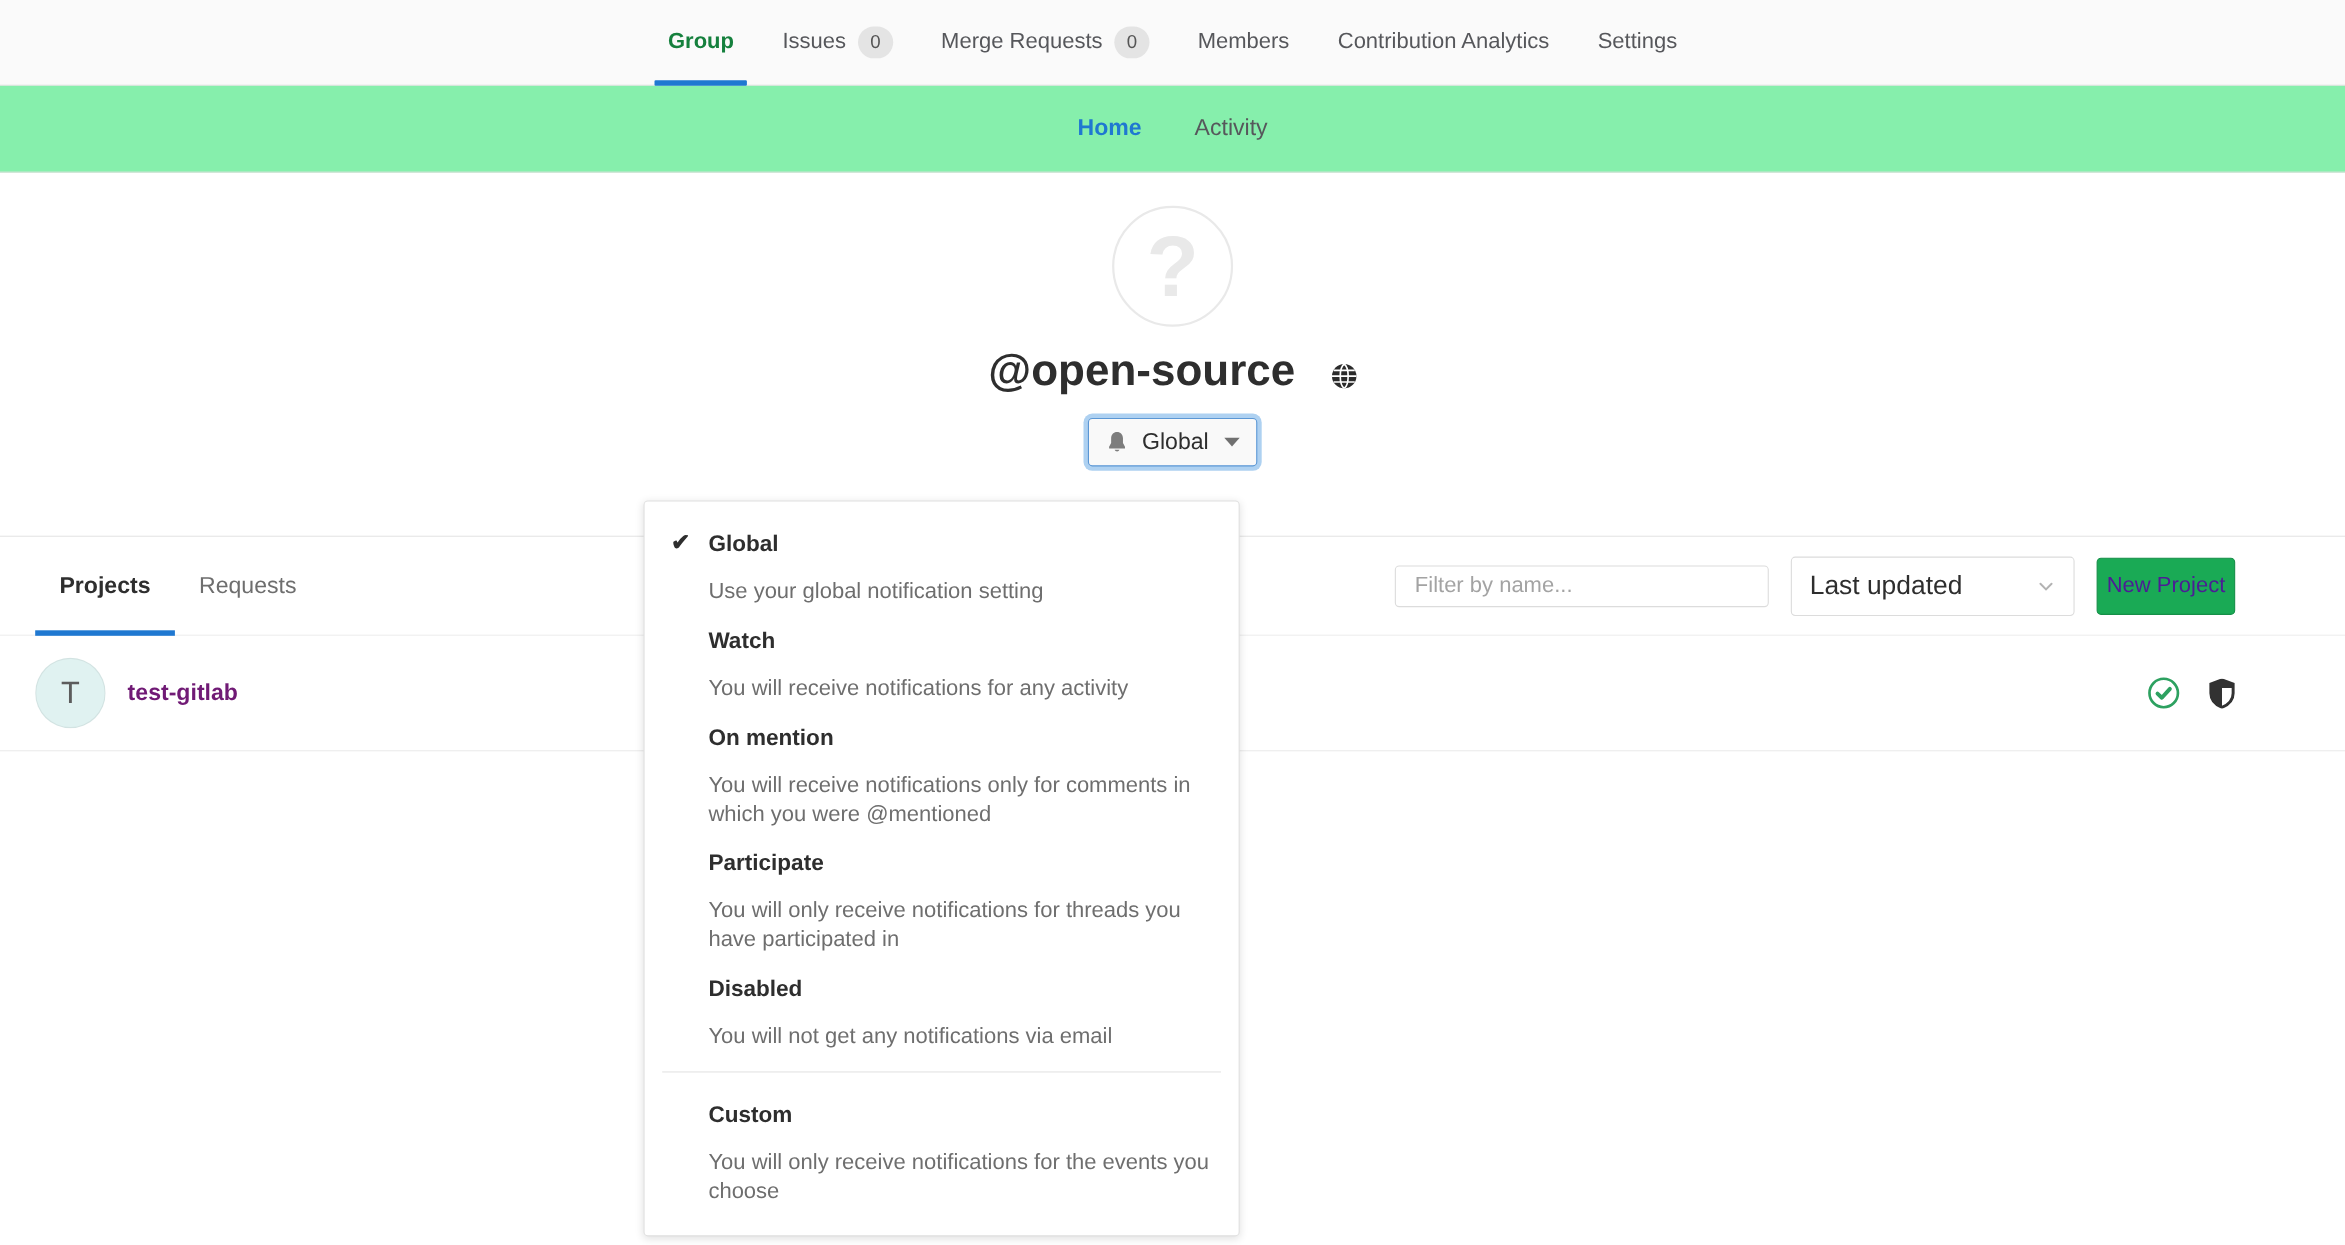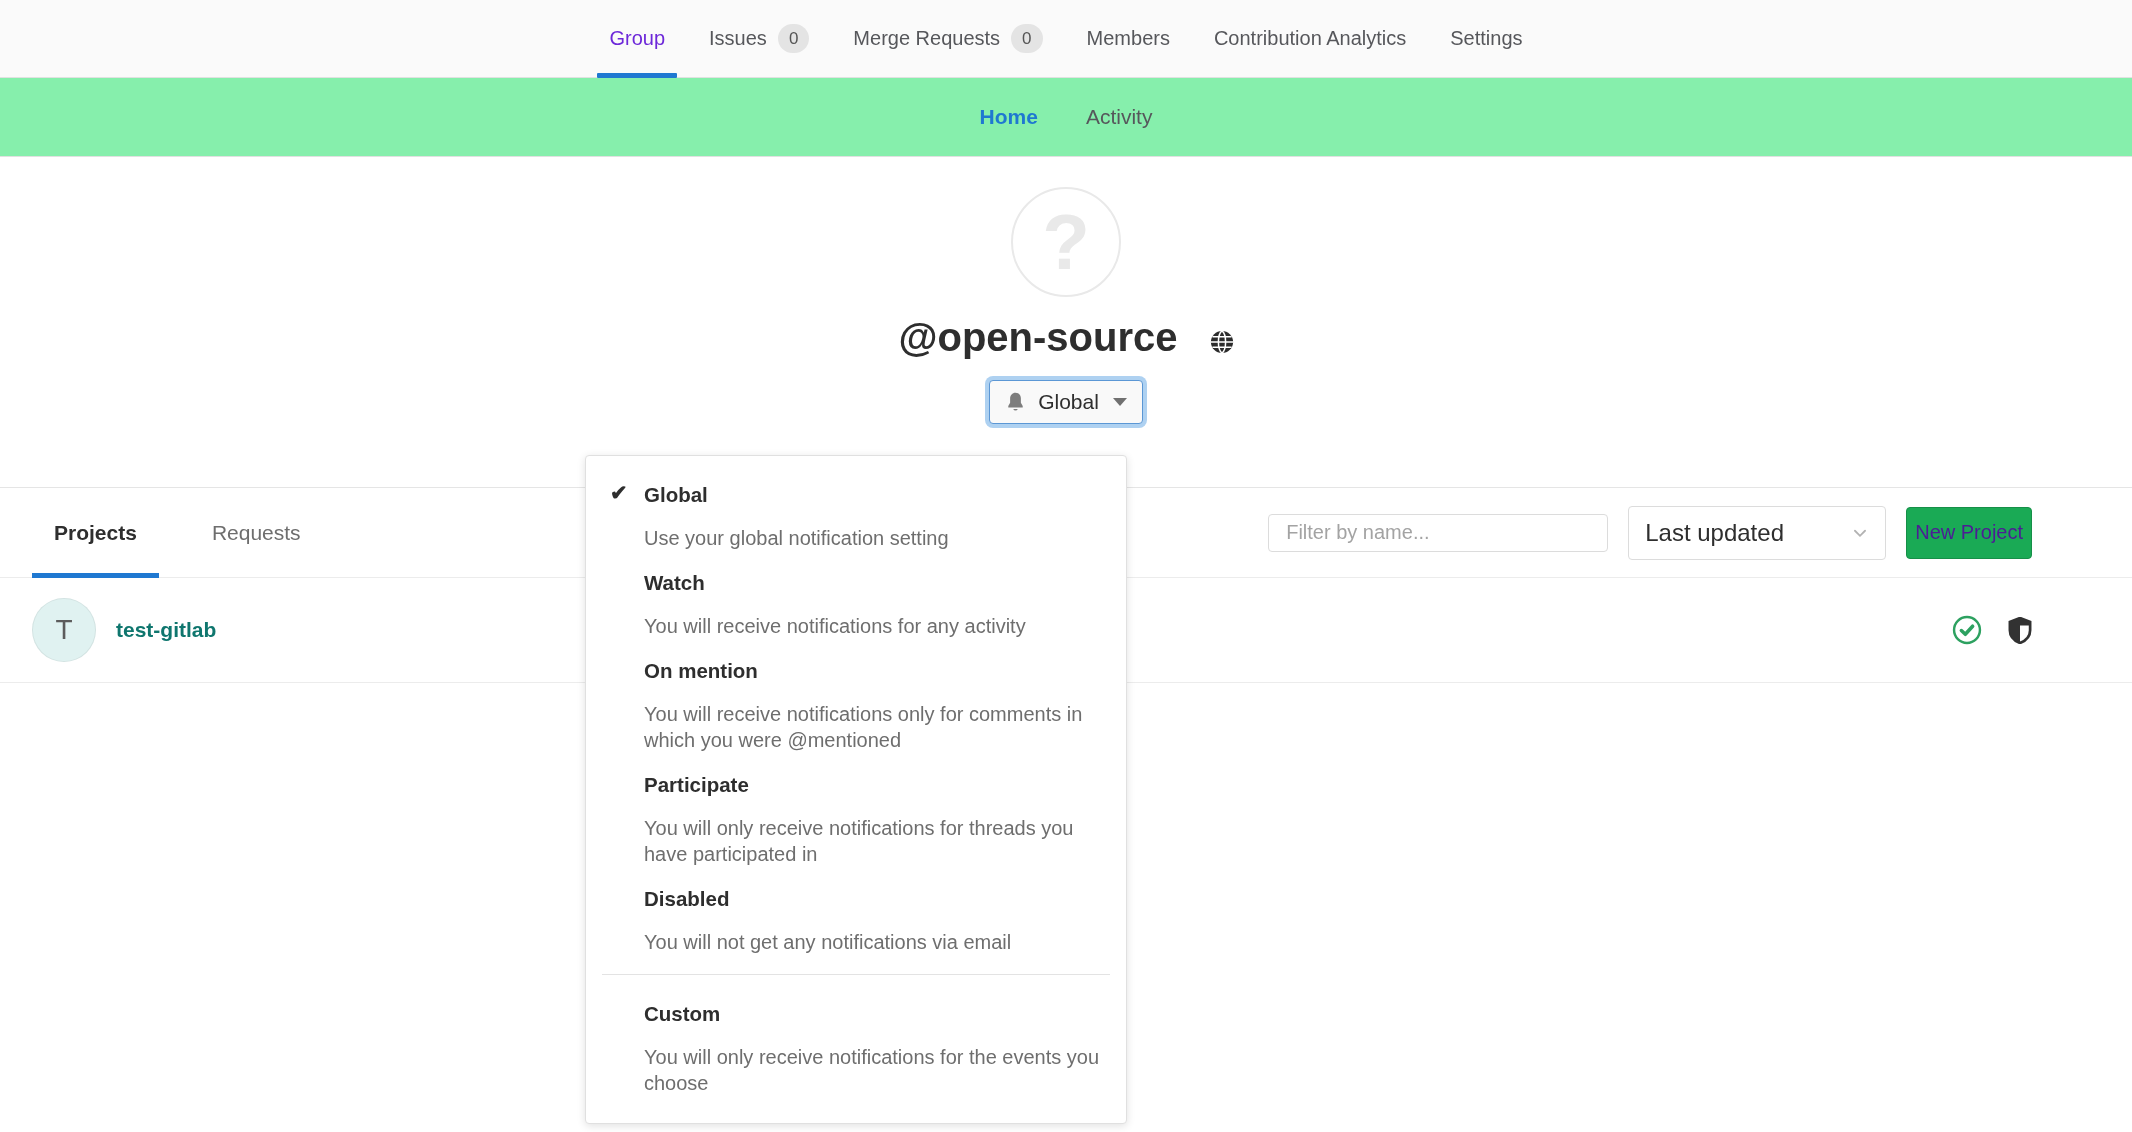--- a/index.html
+++ b/index.html
@@ -11,21 +11,21 @@
 
   
   .top-nav {
     height:78px; background:#fafafa; border-bottom:1px solid #e1e1e1;
     display:flex; justify-content:center; align-items:stretch;
   }
   .nav-item {
     position:relative; display:flex; align-items:center; gap:11px;
     padding:0 22px; font-size:20px; color:#56575b; cursor:pointer;
   }
-  .nav-item.active { color:#6d28d9; font-weight:400; }
+  .nav-item.active { color:#15803d; font-weight:700; }
   .nav-indicator {
     position:absolute; left:10px; right:10px; bottom:-1px; height:5px;
     background:#1f78d1; border-radius:1px;
   }
   .badge {
     background:#e4e4e4; color:#555; font-size:17px; line-height:1;
     padding:6px 11px; border-radius:16px; font-weight:400;
   }
 
   
@@ -58,21 +58,21 @@
   }
   .bell-icon { width:21px; height:23px; }
   .caret-down {
     width:0; height:0; border-left:7px solid transparent; border-right:7px solid transparent;
     border-top:8px solid #707070; margin-left:2px;
   }
 
   
   .projects-toolbar {
     height:90px; border-bottom:1px solid #ececec;
-    display:flex; align-items:center; padding:0 100px 0 32px;gap:31px;
+    display:flex; align-items:center; padding:0 100px 0 32px;
   }
   .tab {
     position:relative; height:100%; display:flex; align-items:center;
     padding:0 22px; font-size:21px; color:#6e6e6e; cursor:pointer;
   }
   .tab.active { color:#2e2e2e; font-weight:700; }
   .tab-indicator {
     position:absolute; left:0; right:0; bottom:-1px; height:5px; background:#1f78d1;
   }
   .toolbar-controls { margin-left:auto; display:flex; align-items:center; gap:20px; }
@@ -97,21 +97,21 @@
   
   .project-row {
     display:flex; align-items:center; padding:20px 100px 20px 32px;
     border-bottom:1px solid #ececec; background:#fff;
   }
   .project-avatar {
     width:64px; height:64px; border-radius:50%; background:#e0f2f1;
     border:1px solid rgba(0,0,0,0.06); display:flex; align-items:center; justify-content:center;
     color:#5c5c5c; font-size:28px; margin-right:20px;
   }
-  .project-name { font-size:21px; font-weight:700; color:#0f766e; cursor:pointer; }
+  .project-name { font-size:21px; font-weight:700; color:#701a75; cursor:pointer; }
   .row-icons { margin-left:auto; display:flex; align-items:center; gap:26px; }
   .check-circle-icon { width:30px; height:30px; }
   .shield-icon { width:24px; height:27px; }
 
   
   .notif-menu {
     position:absolute; left:585px; top:455px; width:542px; z-index:20;
     background:#fff; border:1px solid #e0e0e0; border-radius:4px;
     box-shadow:0 2px 8px rgba(0,0,0,0.12); padding:16px 0 18px;
   }

